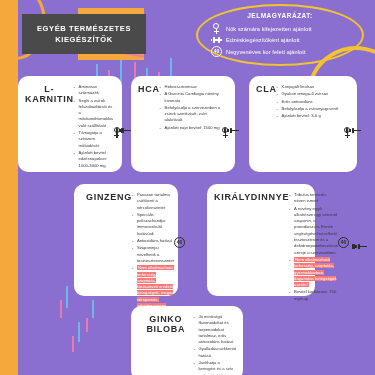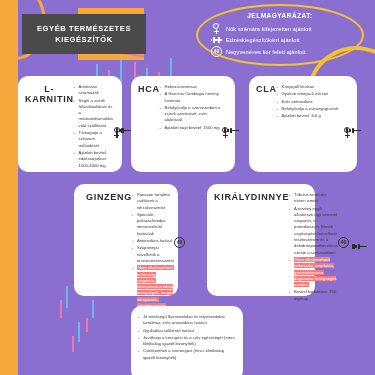--- a/index.html
+++ b/index.html
@@ -263,20 +263,21 @@
         <li>Bevitel korlátozás: 750 mg/nap</li>
       </ul>
       <div class="badges">
         <span>
           <span class="forty">40</span>
         </span>
         <span><span class="dumbbell"><span class="e1"></span><span class="w1"></span><span class="bar"></span><span class="w2"></span><span class="e2"></span></span></span>
       </div>
     </div>
   <div class="card" id="card-ginkobiloba">
+      <div class="card-title">GINKO BILOBA</div>
       <ul class="bullets">
         <li>Jó minőségű flavonoidokat és terpenoidokat tartalmaz, erős antioxidáns hatású</li>
         <li>Gyulladáscsökkentő hatású</li>
         <li>Javíthatja a keringést és a szív egészségét (nincs klinikailag igazolt bizonyíték)</li>
         <li>Csökkentheti a szorongást (nincs klinikailag igazolt bizonyíték)</li>
       </ul>
     </div>
 
 </div>
 

